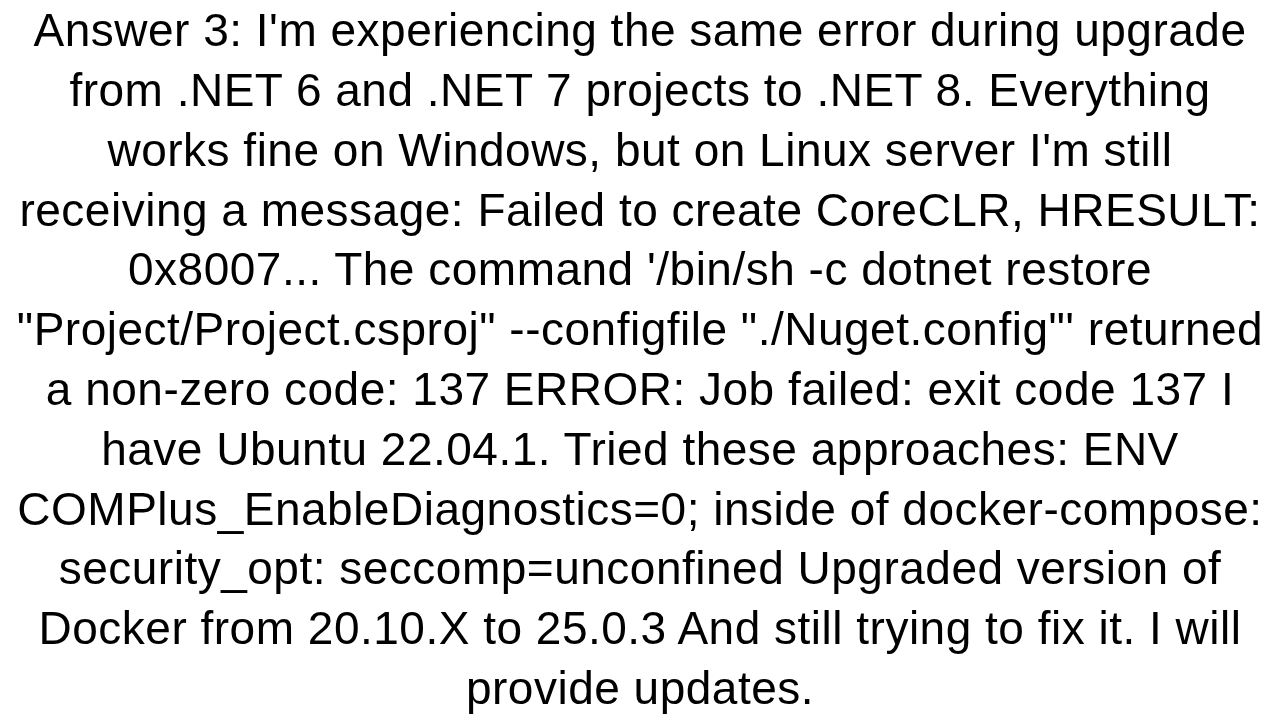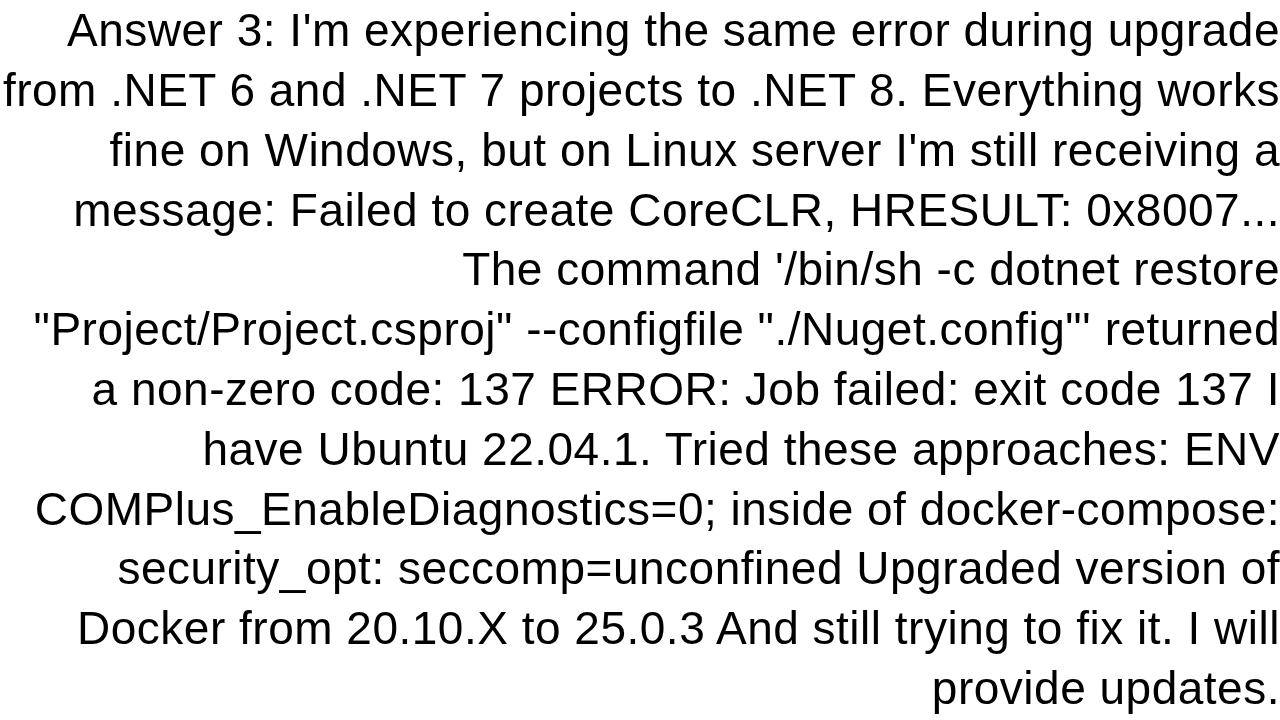--- a/index.html
+++ b/index.html
@@ -13,26 +13,26 @@
       background: #ffffff;
       overflow: hidden;
       font-family: Arial, Helvetica, sans-serif;
     }
     .content {
       width: 100%;
       height: 100%;
       display: flex;
       align-items: center;
       justify-content: center;
-      text-align: right;
+      text-align: center;
       color: #000000;
       font-size: 46px;
       line-height: 1.3;
       font-weight: 400;
-      padding: 0;
+      padding: 16px;
       letter-spacing: 0.5px;
     }
     .text-block {
       width: 100%;
     }
   </style>
 </head>
 <body>
 
 <div class="content">

